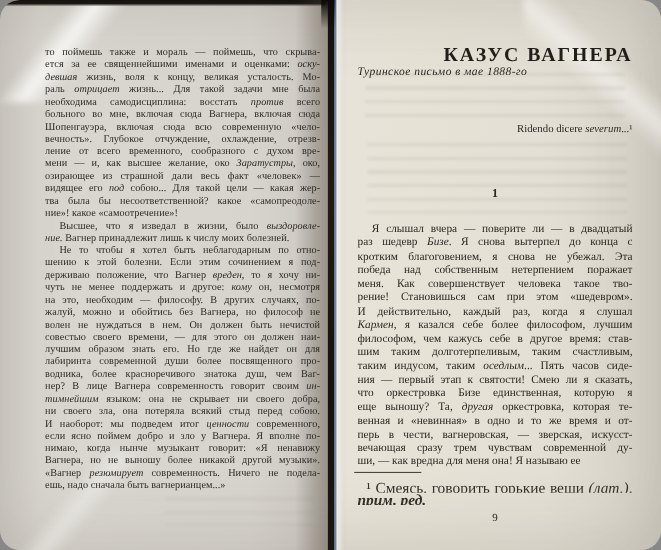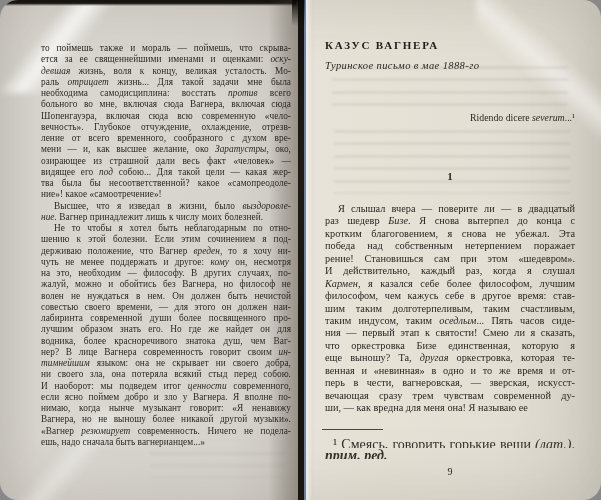--- a/index.html
+++ b/index.html
@@ -41,21 +41,21 @@
   .line.indent{text-indent:13px;}
   em{font-style:italic;}
   strong{font-weight:700;}
   .left-block{position:absolute;left:41px;top:43px;width:250px;
     font-size:9.3px;color:#2c2924;letter-spacing:.05px;}
   .left-block .line{height:11.25px;}
   .right-block{position:absolute;left:325px;top:203px;width:250px;
     font-size:10.3px;color:#2b2823;}
   .right-block .line{height:12.45px;}
   .chapter-title{position:absolute;left:325px;top:39px;width:250px;margin:0;
-    font-size:11px;font-weight:700;letter-spacing:1.8px;text-align:left;color:#211e19;}
+    font-size:18px;font-weight:700;letter-spacing:1.8px;text-align:right;color:#211e19;}
   .chapter-subtitle{position:absolute;left:325px;top:60px;width:250px;
     font-size:10.5px;font-style:italic;letter-spacing:.4px;color:#2b2823;}
   .epigraph{position:absolute;left:325px;top:112px;width:250px;
     font-size:9.8px;text-align:right;color:#2b2823;}
   .section-number{position:absolute;left:325px;top:170px;width:250px;
     font-size:11px;font-weight:700;text-align:center;color:#2b2823;}
   .footnote-rule{position:absolute;left:322px;top:429px;width:61px;height:1px;background:#4a453d;}
   .footnote{position:absolute;left:325px;top:437px;width:250px;
     font-size:14px;color:#332f29;}
   .footnote .line{height:11px;}
@@ -105,22 +105,22 @@
         </div>
         <div class="para">
           <div class="line indent">Не то чтобы я хотел быть неблагодарным по отно-</div>
           <div class="line">шению к этой болезни. Если этим сочинением я под-</div>
           <div class="line">держиваю положение, что Вагнер <em>вреден</em>, то я хочу ни-</div>
           <div class="line">чуть не менее поддержать и другое: <em>кому</em> он, несмотря</div>
           <div class="line">на это, необходим — философу. В других случаях, по-</div>
           <div class="line">жалуй, можно и обойтись без Вагнера, но философ не</div>
           <div class="line">волен не нуждаться в нем. Он должен быть нечистой</div>
           <div class="line">совестью своего времени, — для этого он должен наи-</div>
+          <div class="line">лучшим образом знать его. Но где же найдет он для</div>
           <div class="line">лабиринта современной души более посвященного про-</div>
-          <div class="line">лучшим образом знать его. Но где же найдет он для</div>
           <div class="line">водника, более красноречивого знатока душ, чем Ваг-</div>
           <div class="line">нер? В лице Вагнера современность говорит своим <em>ин-</em></div>
           <div class="line"><em>тимнейшим</em> языком: она не скрывает ни своего добра,</div>
           <div class="line">ни своего зла, она потеряла всякий стыд перед собою.</div>
           <div class="line">И наоборот: мы подведем итог <em>ценности</em> современного,</div>
           <div class="line">если ясно поймем добро и зло у Вагнера. Я вполне по-</div>
           <div class="line">нимаю, когда нынче музыкант говорит: «Я ненавижу</div>
           <div class="line">Вагнера, но не выношу более никакой другой музыки».</div>
           <div class="line">«Вагнер <em>резюмирует</em> современность. Ничего не подела-</div>
           <div class="line last">ешь, надо сначала быть вагнерианцем...»</div>
@@ -132,20 +132,21 @@
     <h1 class="chapter-title">КАЗУС ВАГНЕРА</h1>
     <div class="chapter-subtitle">Туринское письмо в мае 1888-го</div>
     <div class="epigraph">Ridendo dicere <em>severum</em>...¹</div>
     <div class="section-number">1</div>
     <div class="right-block">
         <div class="para">
           <div class="line indent">Я слышал вчера — поверите ли — в двадцатый</div>
           <div class="line">раз шедевр <em>Бизе</em>. Я снова вытерпел до конца с</div>
           <div class="line">кротким благоговением, я снова не убежал. Эта</div>
           <div class="line">победа над собственным нетерпением поражает</div>
+          <div class="line">меня. Как совершенствует человека такое тво-</div>
           <div class="line">рение! Становишься сам при этом «шедевром».</div>
           <div class="line">И действительно, каждый раз, когда я слушал</div>
           <div class="line"><em>Кармен</em>, я казался себе более философом, лучшим</div>
           <div class="line">философом, чем кажусь себе в другое время: став-</div>
           <div class="line">шим таким долготерпеливым, таким счастливым,</div>
           <div class="line">таким индусом, таким <em>оседлым</em>... Пять часов сиде-</div>
           <div class="line">ния — первый этап к святости! Смею ли я сказать,</div>
           <div class="line">что оркестровка Бизе единственная, которую я</div>
           <div class="line">еще выношу? Та, <em>другая</em> оркестровка, которая те-</div>
           <div class="line">венная и «невинная» в одно и то же время и от-</div>

